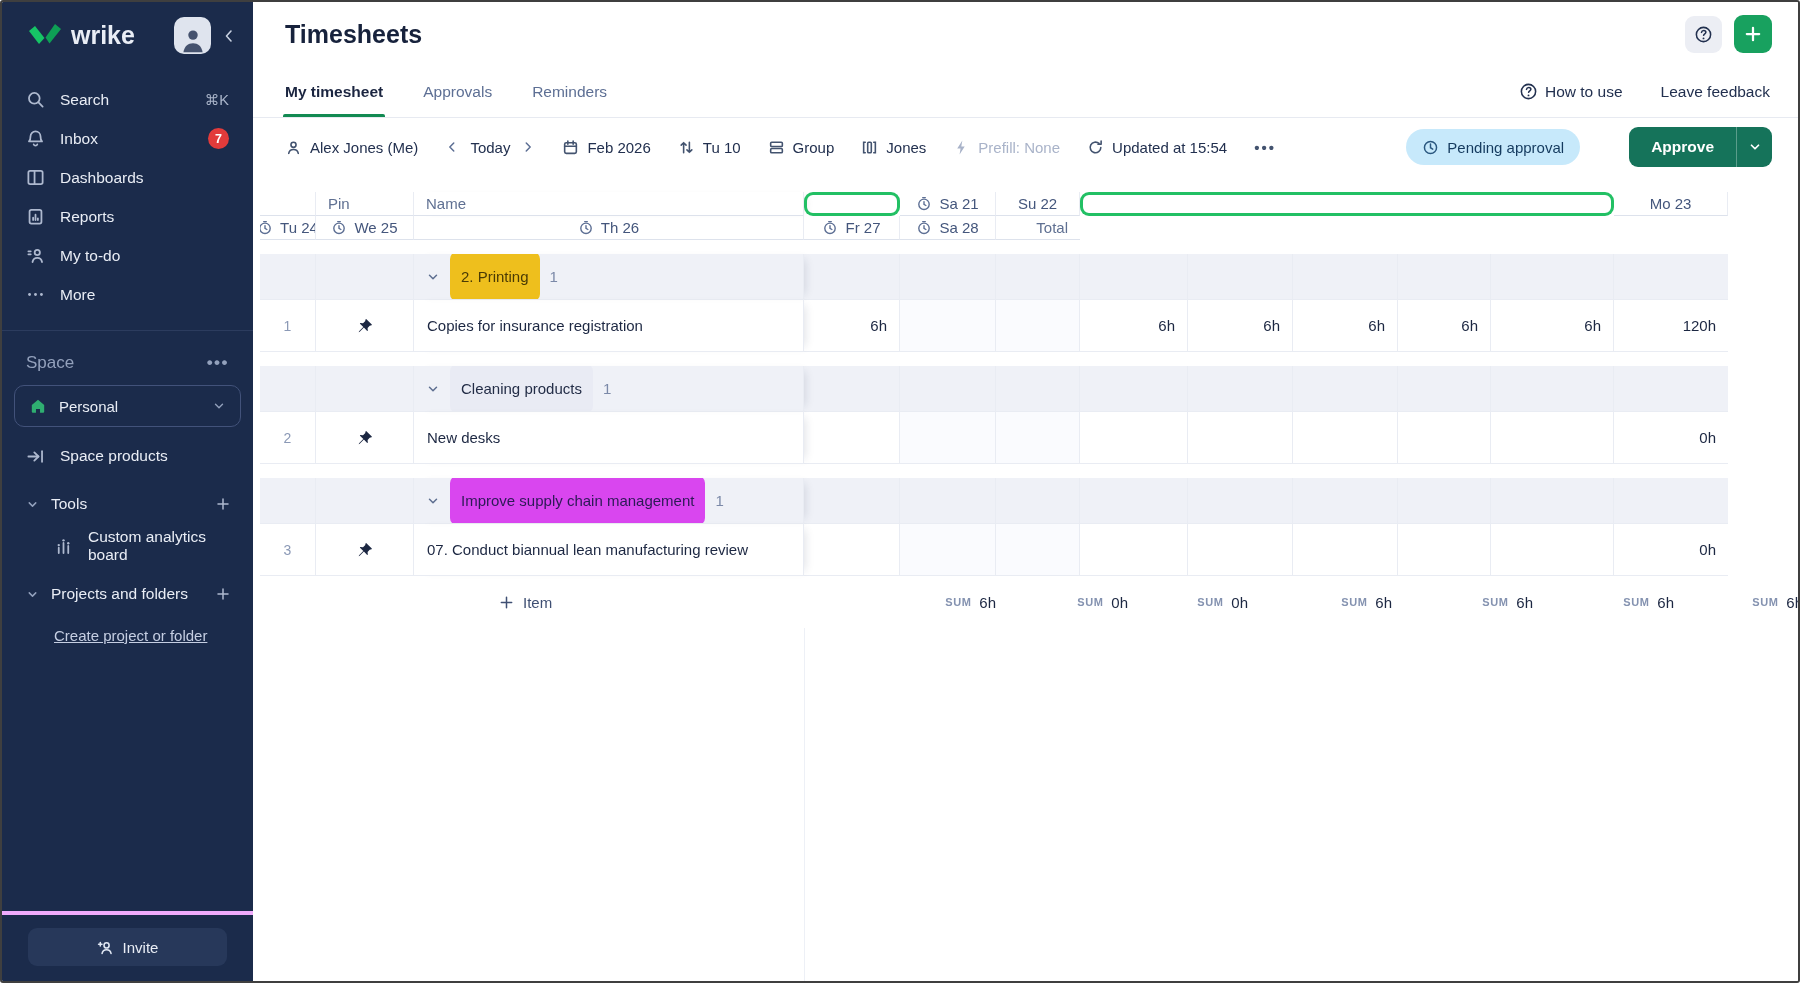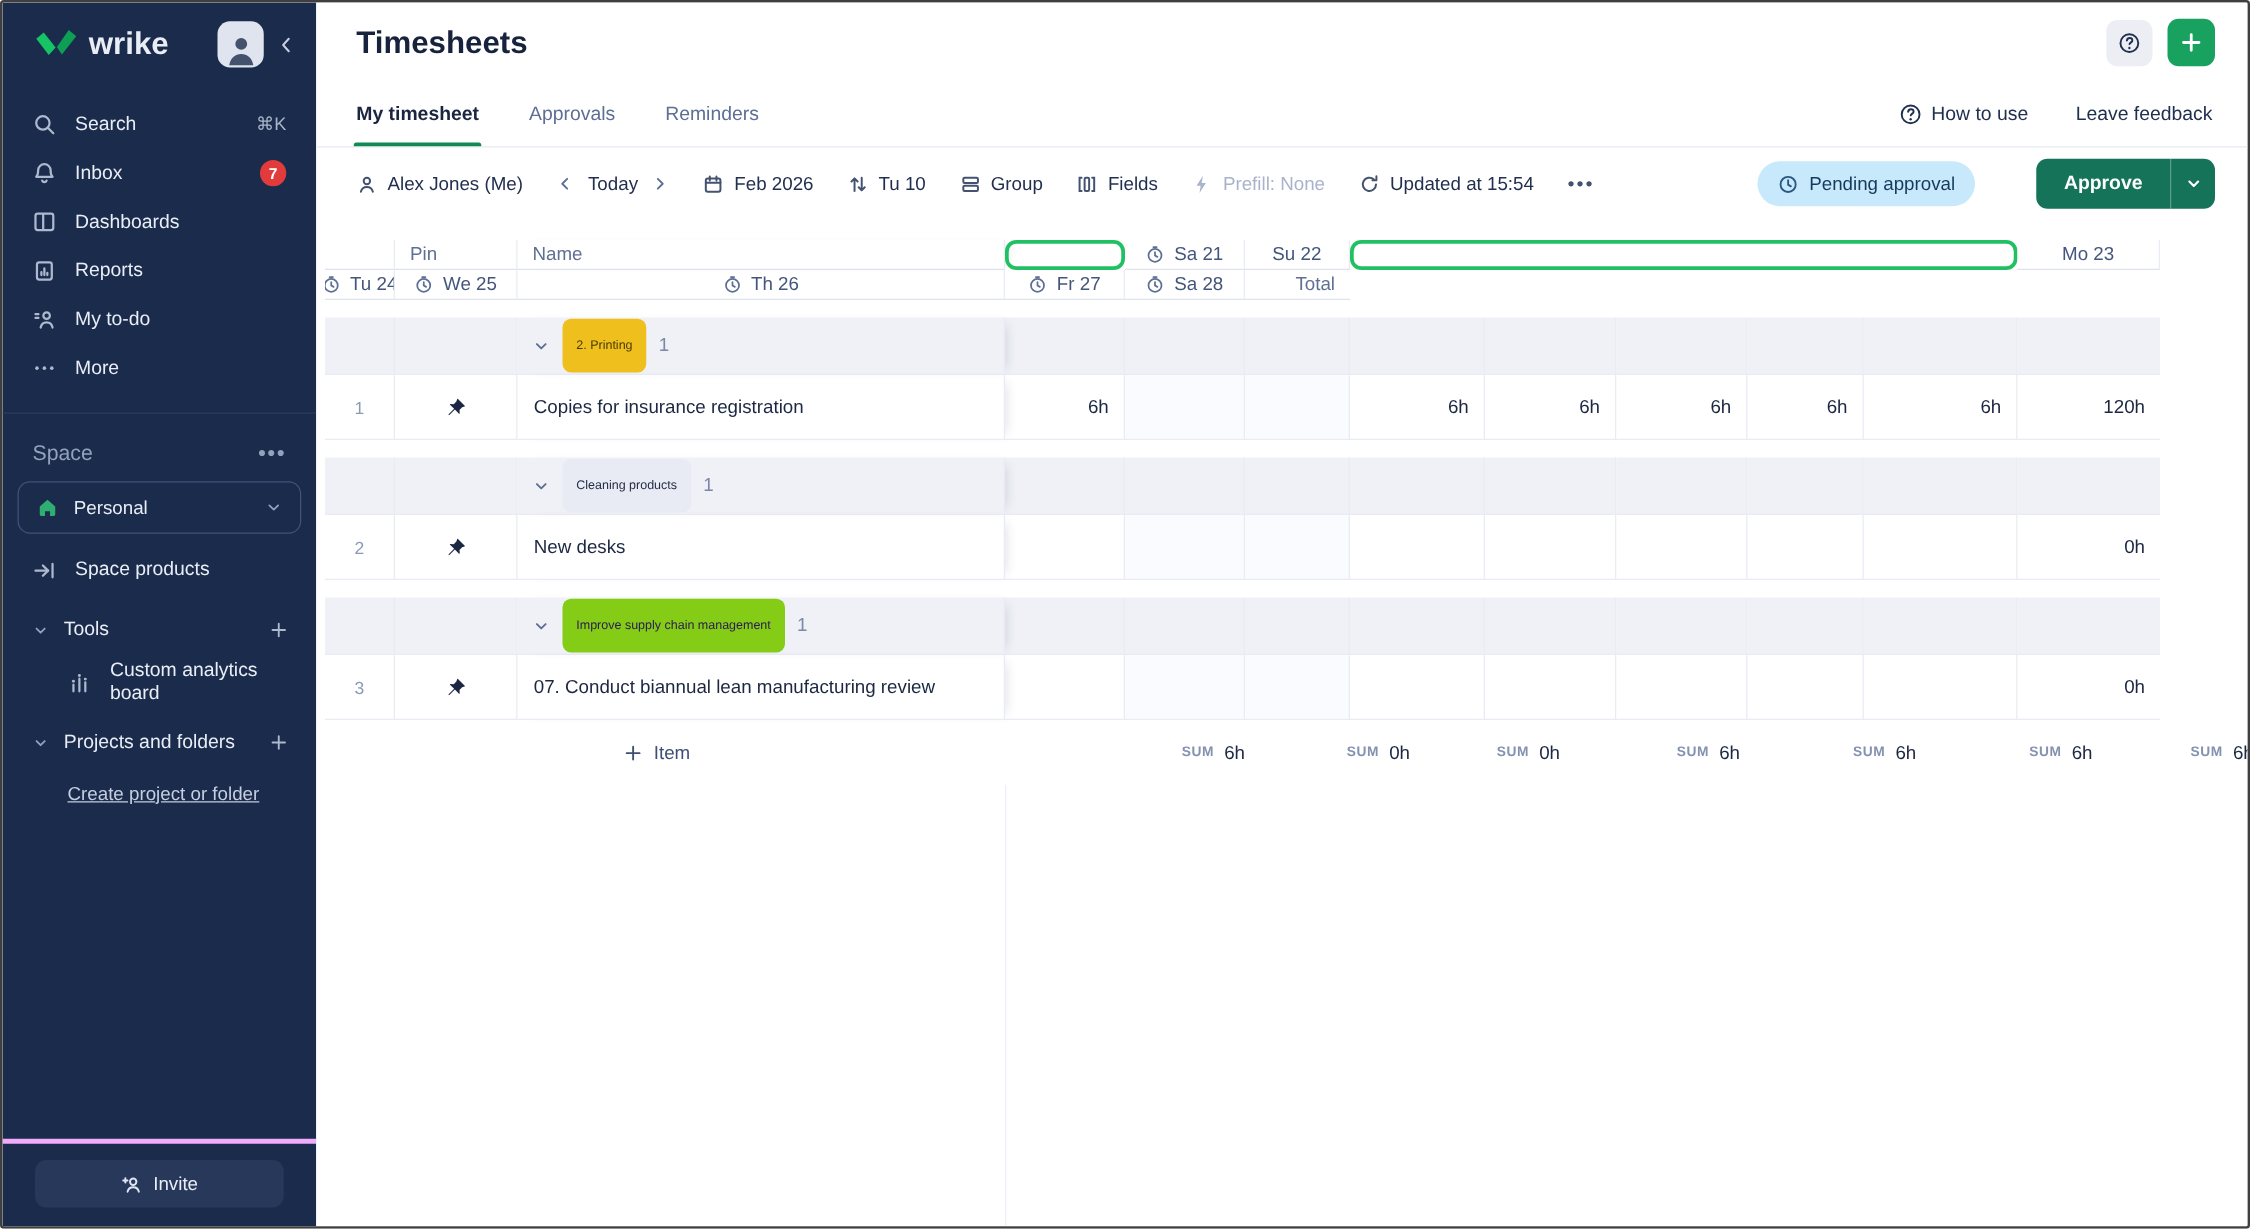--- a/index.html
+++ b/index.html
@@ -86,24 +86,24 @@
   .thead .day .icon{width:16px;height:16px;display:flex;color:#5d6f94;flex-shrink:0;}
   .thead .total{justify-content:flex-end;}
   .hl{grid-row:1;box-shadow:inset 0 0 0 3px var(--highlight);border-radius:9px;pointer-events:none;z-index:3;}
   .rn{justify-content:center;color:#8b99b6;font-size:14px;padding:0;}
   .pinc{justify-content:center;}
   .pinc svg{width:16px;height:16px;fill:#1c2742;}
   .grow{height:46px;}
   .grow .c{background:#eff1f7;}
   .grow .namec{gap:10px;}
   .chevG{width:14px;height:14px;color:#5d6e90;display:flex;flex-shrink:0;}
-  .badge{padding:16px 11px;border-radius:7px;font-size:10px;overflow:hidden;text-overflow:clip;white-space:nowrap;}
+  .badge{padding:16px 11px;border-radius:7px;font-size:15px;overflow:hidden;text-overflow:clip;white-space:nowrap;}
   .badge-yellow{background:#eebf1d;color:#4a3b05;}
   .badge-gray{background:#e9ebf4;color:#232d47;}
-  .badge-purple{background:#84cc16;color:#2c1a55;text-align:center;}
+  .badge-purple{background:#d946ef;color:#2c1a55;text-align:center;}
   .gcount{color:#7b89a8;}
   .trow{height:52px;}
   .trow .namec{color:#1c2742;padding-left:13px;}
   .namec{position:relative;z-index:1;box-shadow:7px 0 9px -6px rgba(23,37,69,.14);}
   .val{justify-content:flex-end;color:#1c2742;}
   .wk{background:#fafbfe;}
   .spacer{height:14px;flex-shrink:0;}
   .srow{height:52px;gap:36px;}
   .srow .c{border:none;}
   .sumc{justify-content:flex-end;gap:8px;}
@@ -384,21 +384,21 @@
           </span>
         <span>Group</span>
       </div>
       <div class="titem">
         <span class="icon">
             <svg viewBox="0 0 16 16" fill="none" stroke="currentColor" stroke-width="1.5" stroke-linecap="round">
               <path d="M4 3H2.5v10H4M12 3h1.5v10H12"></path>
               <rect x="6.3" y="3" width="3.4" height="10" rx="1"></rect>
             </svg>
           </span>
-        <span>Fields</span>
+        <span>Jones</span>
       </div>
       <div class="titem muted">
         <span class="icon">
             <svg viewBox="0 0 16 16" fill="currentColor">
               <path d="M8.8 1.5L4 9h3.1l-.9 5.5L11 7H7.8z"></path>
             </svg>
           </span>
         <span>Prefill: None</span>
       </div>
       <div class="titem">

